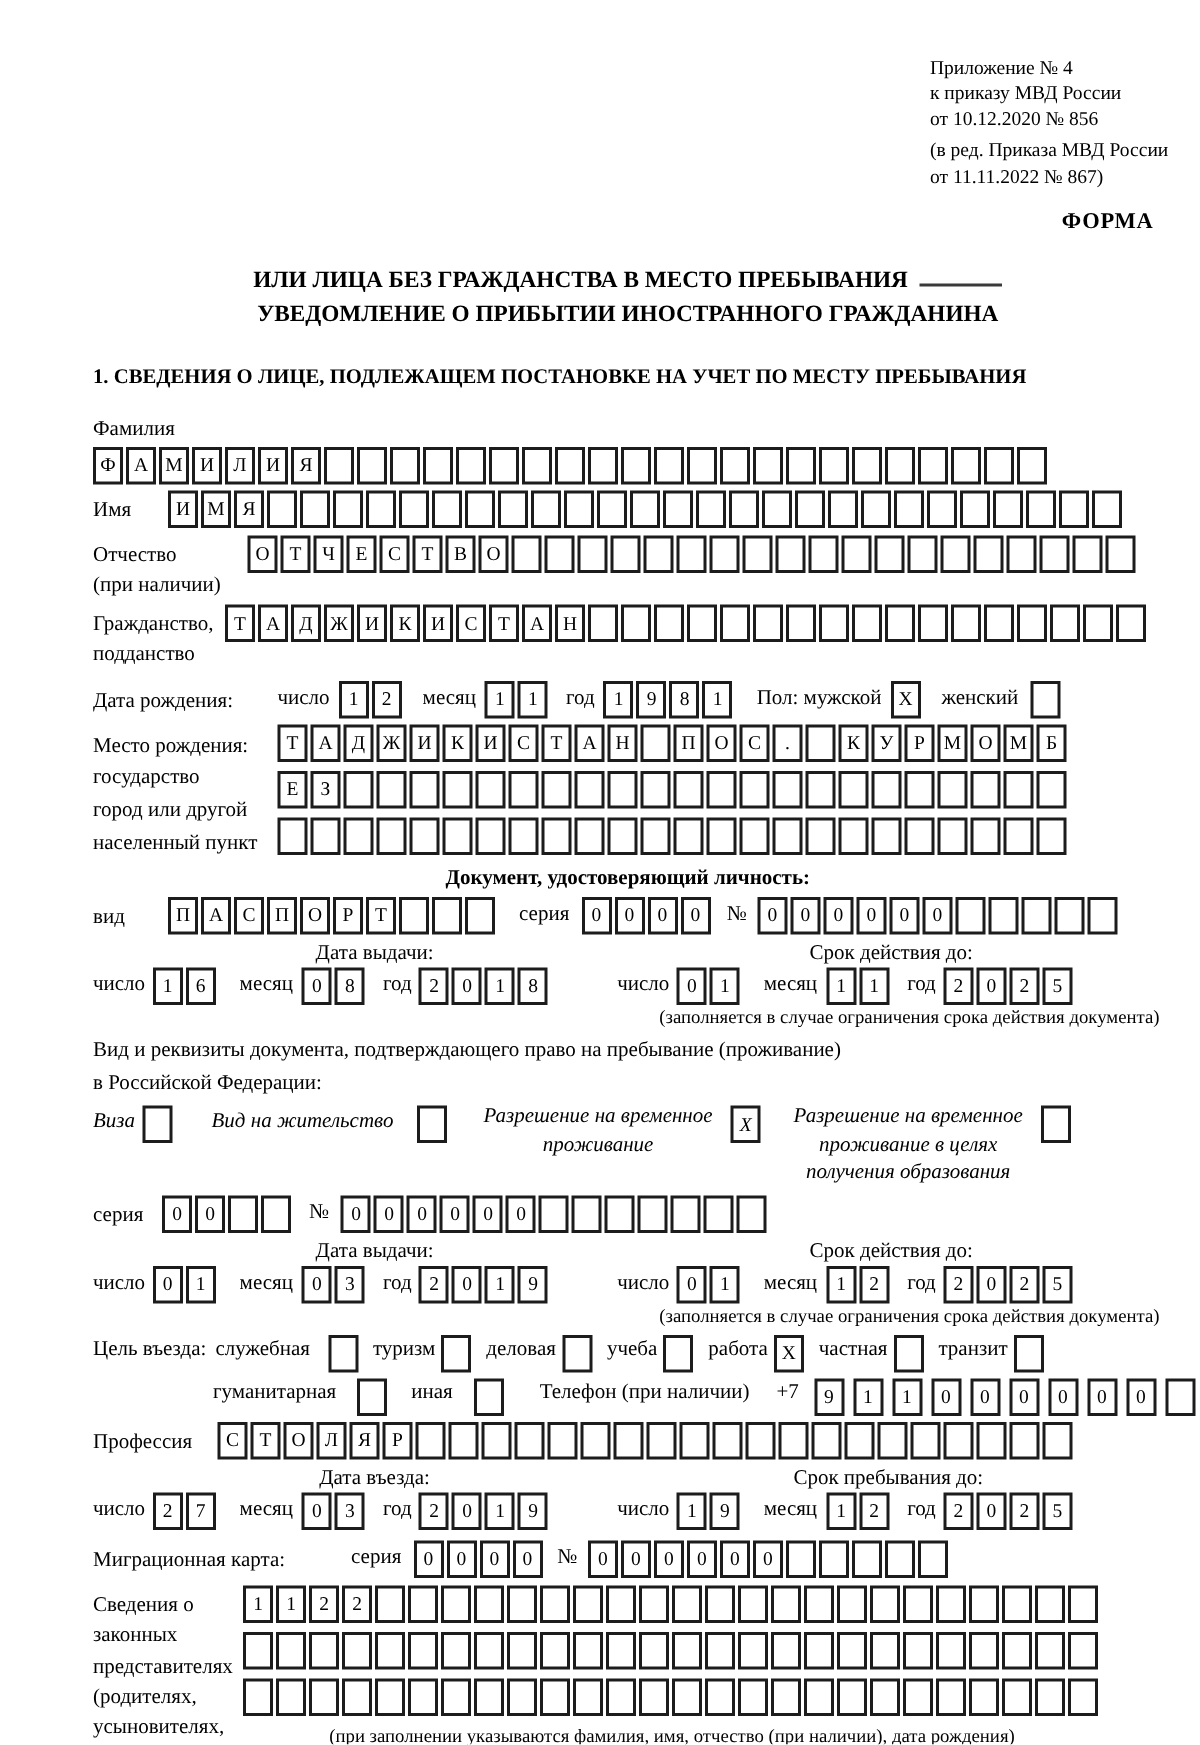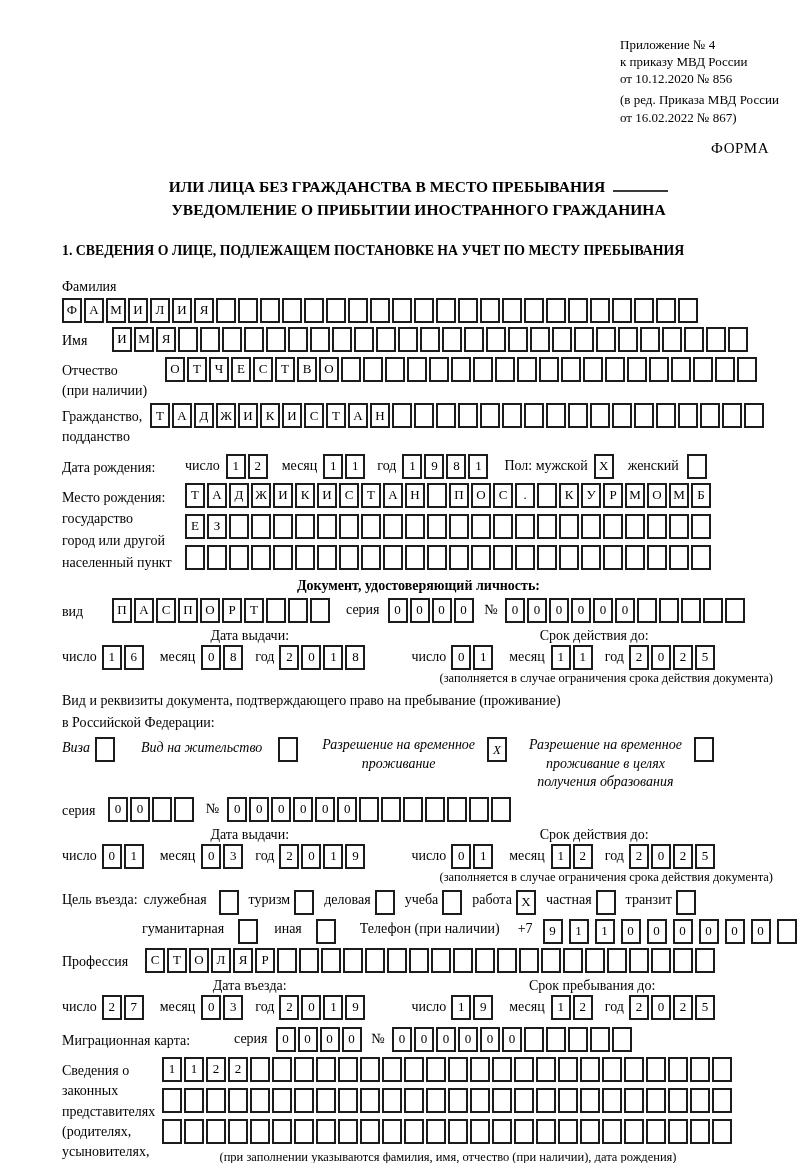--- a/index.html
+++ b/index.html
@@ -2,21 +2,21 @@
 <html><head>
 <meta charset="utf-8">
 <style>
   html,body{margin:0;padding:0;background:#fff;}
   .page{width:800px;height:1163px;box-sizing:border-box;background:#fff;color:#000;
         font-family:"Liberation Serif","DejaVu Serif",serif;position:relative;
         padding:36px 25px 0 62px;overflow:hidden;}
   .hdr{margin-left:558px;font-size:13px;line-height:1.32;}
   .hdr .hline{white-space:nowrap;}
   .hdr .gap{margin-top:4px;}
-  .forma{ text-align:right;font-weight:normal;font-size:15px;margin-top:14px;padding-right:6px;letter-spacing:.5px;}
+  .forma{ text-align:right;font-weight:bold;font-size:15px;margin-top:14px;padding-right:6px;letter-spacing:.5px;}
   .title{text-align:center;font-weight:bold;font-size:15.5px;line-height:1.5;margin-top:18px;}
   .title-underline{display:inline-block;width:55px;border-bottom:2px solid #3a3a3a;margin-left:8px;vertical-align:baseline;height:14px;}
   .sect{font-weight:bold;font-size:13.8px;margin-top:22px;}
   .frow{display:flex;align-items:flex-start;margin-top:4px;}
   .lbl{font-size:14px;line-height:1.45;padding-top:4px;flex:none;}
   .boxes{display:flex;flex-wrap:nowrap;flex:none;}
   .box{width:16px;height:21px;border:2px solid #1c1c1c;margin-right:2px;background:#fff;
        display:flex;align-items:center;justify-content:center;font-size:13px;flex:none;}
   .w{font-size:14px;padding-top:4px;flex:none;}
   .stack .boxes{margin-bottom:6px;}
@@ -36,21 +36,21 @@
 </head>
 <body>
 
 <div class="page">
 
   <div class="hdr">
     <div class="hline">Приложение № 4</div>
     <div class="hline">к приказу МВД России</div>
     <div class="hline">от 10.12.2020 № 856</div>
     <div class="hline gap">(в ред. Приказа МВД России</div>
-    <div class="hline">от 16.02.2022 № 867)</div>
+    <div class="hline">от 11.11.2022 № 867)</div>
   </div>
 
   <div class="forma">ФОРМА</div>
 
   <div class="title">
     <div><span>ИЛИ ЛИЦА БЕЗ ГРАЖДАНСТВА В МЕСТО ПРЕБЫВАНИЯ</span><span class="title-underline"></span></div>
     <div>УВЕДОМЛЕНИЕ О ПРИБЫТИИ ИНОСТРАННОГО ГРАЖДАНИНА</div>
   </div>
 
   <div class="sect">1. СВЕДЕНИЯ О ЛИЦЕ, ПОДЛЕЖАЩЕМ ПОСТАНОВКЕ НА УЧЕТ ПО МЕСТУ ПРЕБЫВАНИЯ</div>

